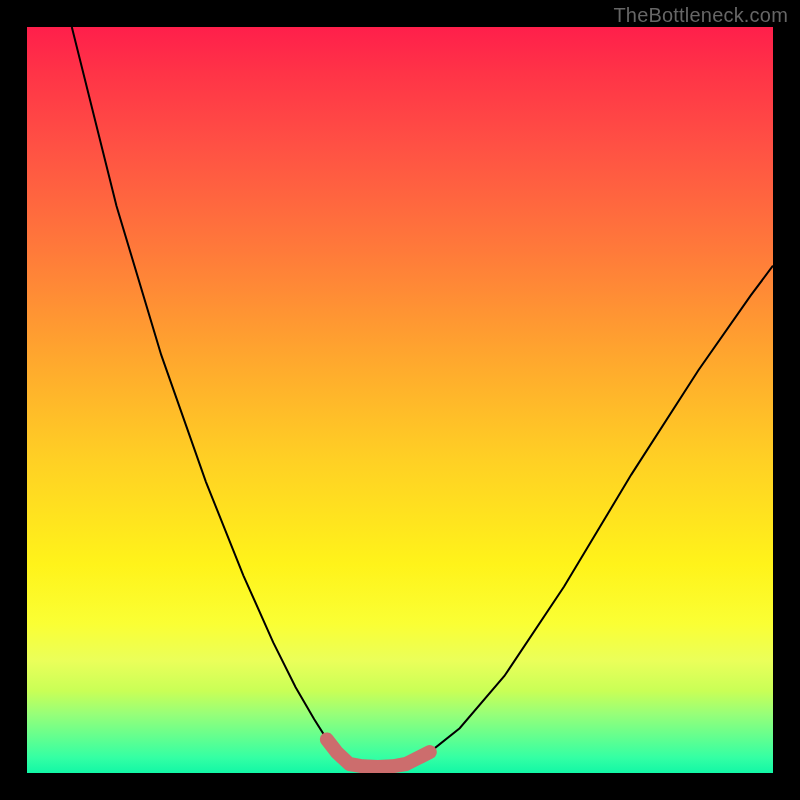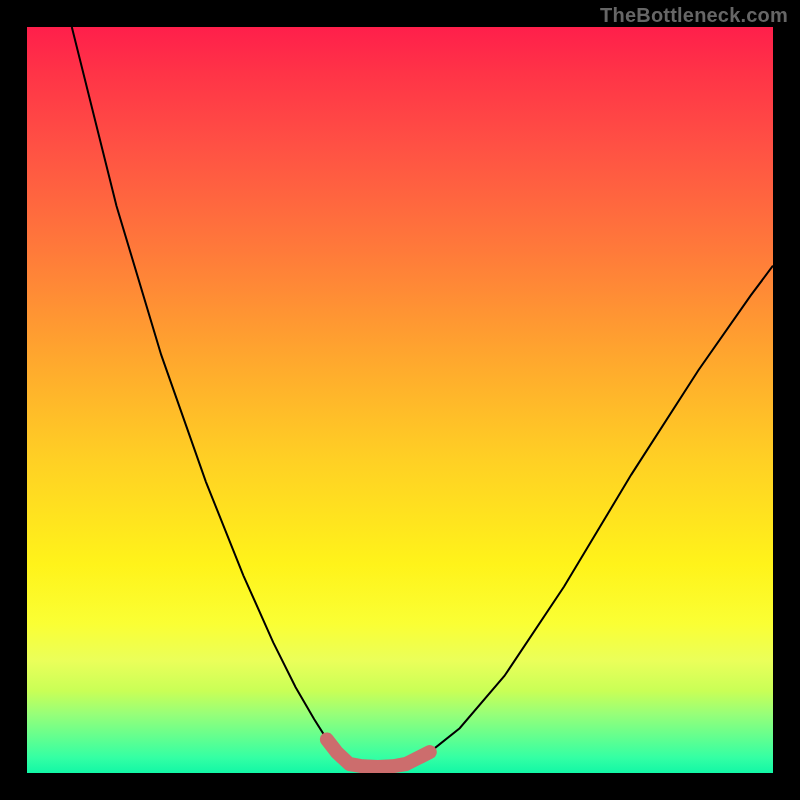--- a/index.html
+++ b/index.html
@@ -18,21 +18,21 @@
     width: 800px;
     height: 800px;
     background: #000;
   }
   .watermark {
     position: absolute;
     top: 4px;
     right: 12px;
     color: #666;
     font-size: 20px;
-    font-weight: 700;
+    font-weight: 400;
     letter-spacing: 0.2px;
     z-index: 30;
     pointer-events: none;
   }
   
   .plot-area {
     position: absolute;
     left: 27px;
     top: 27px;
     width: 746px;

